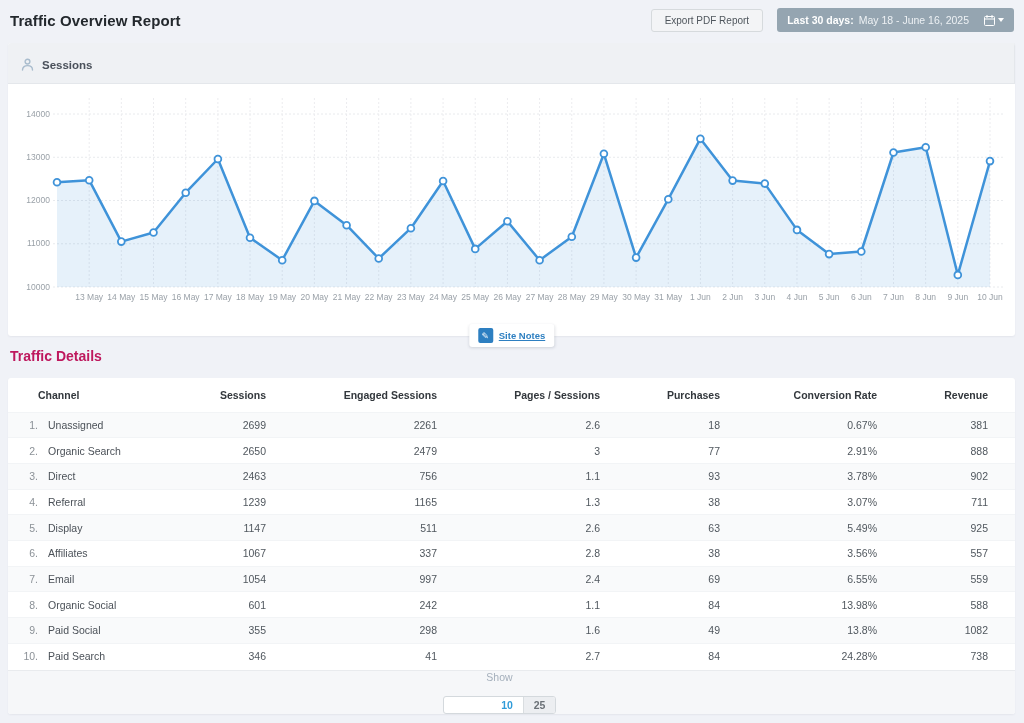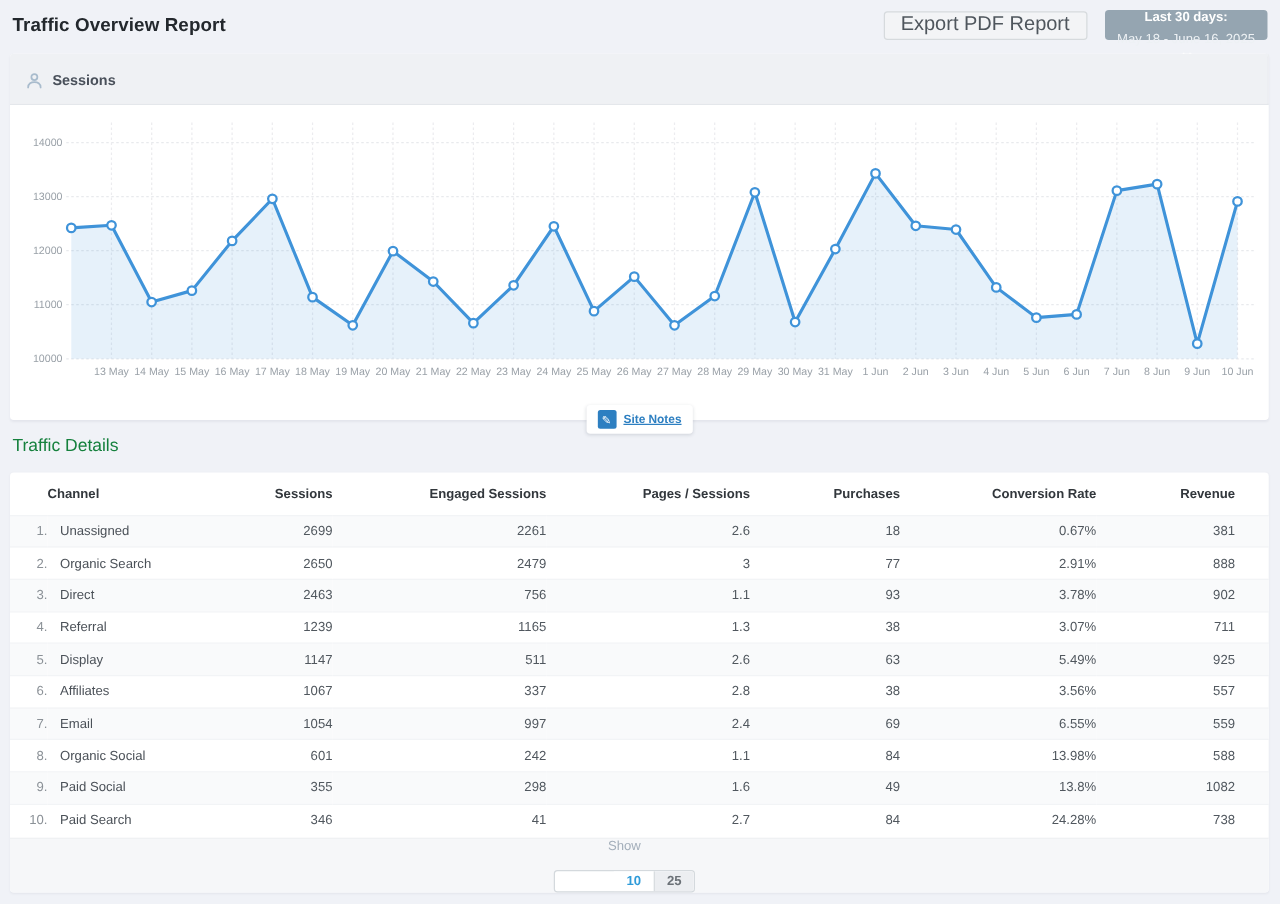--- a/index.html
+++ b/index.html
@@ -9,43 +9,43 @@
     font-family:"Liberation Sans", sans-serif;
     position:relative;
     overflow:hidden;
     color:#50575e;
   }
   
   .report-header { position:absolute; top:7px; left:10px; right:10px; height:26px; display:flex; align-items:center; }
   .page-title { font-size:15px; font-weight:bold; color:#23282d; letter-spacing:.1px; }
   .header-actions { margin-left:auto; display:flex; align-items:center; gap:14px; }
   .export-btn { height:23px; padding:0 13px; background:#f3f4f6; border:1px solid #d6dadd; border-radius:3px;
-    font-size:16px; color:#4f565d; display:flex; align-items:center; cursor:pointer; font-family:inherit; }
+    font-size:10px; color:#4f565d; display:flex; align-items:center; cursor:pointer; font-family:inherit; }
   .date-btn { height:24px; background:#95a5b1; border:none; border-radius:3px; color:#fff; font-size:10.5px;
-    padding:0 10px; display:flex; gap:5px; align-items:center; cursor:pointer; font-family:inherit;flex-direction:column; }
+    padding:0 10px; display:flex; gap:5px; align-items:center; cursor:pointer; font-family:inherit; }
   .date-btn .bold { font-weight:bold; }
   .date-btn .range { color:#edf1f4; }
   .date-btn .cal-wrap { display:flex; align-items:center; gap:3px; margin-left:10px; }
   .caret { width:0; height:0; border-left:3.5px solid transparent; border-right:3.5px solid transparent; border-top:4px solid #fff; }
   
   .chart-card { position:absolute; left:8px; top:43px; width:1007px; height:293px; background:#fff;
     border-radius:3px; box-shadow:0 1px 2px rgba(30,40,60,.06); }
   .tabs { display:flex; height:41px; }
   .tab { flex:1; display:flex; align-items:center; padding-left:13px; gap:8px; font-size:11.5px; font-weight:bold; cursor:pointer; }
   .tab.inactive { background:#eff1f4; color:#49505a; border-bottom:1px solid #e4e7eb; border-right:1px solid #e4e7eb; border-top:3px solid #eff1f4; border-radius:3px 0 0 0; }
   .tab.active { background:#fff; color:#2f9bd9; border-top:3px solid #3f93d9; border-radius:0 3px 0 0; }
   .chart-area { position:absolute; top:41px; left:0; width:1007px; height:252px; }
   
   .site-notes-pill { position:absolute; left:50%; bottom:-11px; transform:translateX(-50%); background:#fff;
     border-radius:3px; box-shadow:0 1px 3px rgba(30,40,60,.15); padding:4px 9px; display:flex; align-items:center; gap:6px; cursor:pointer; }
   .pencil-box { width:15px; height:15px; background:#2d7fc1; border-radius:2px; color:#fff; font-size:9px;
     display:flex; align-items:center; justify-content:center; }
   .site-notes-label { font-size:9.5px; font-weight:bold; color:#2d7fc1; text-decoration:underline; }
   
-  .section-heading { position:absolute; top:348px; left:10px; font-size:14px; font-weight:normal; color:#15803d; }
+  .section-heading { position:absolute; top:348px; left:10px; font-size:14px; font-weight:bold; color:#be185d; }
   .table-card { position:absolute; left:8px; top:378px; width:1007px; height:336px; background:#fff;
     border-radius:3px; box-shadow:0 1px 2px rgba(30,40,60,.06); }
   table { width:100%; border-collapse:collapse; font-size:10.5px; color:#50575e; table-layout:fixed; }
   th { font-weight:bold; color:#32373c; height:34px; text-align:right; padding:0; }
   th.channel-h { text-align:left;margin-top:24px; }
   td { height:25.7px; padding:0; }
   td.rank { text-align:right; color:#8b9197; }
   td.channel { padding-left:10px; color:#4b5158; }
   td.num { text-align:right; }
   tbody tr:nth-child(odd) { background:#f9fafb; }

